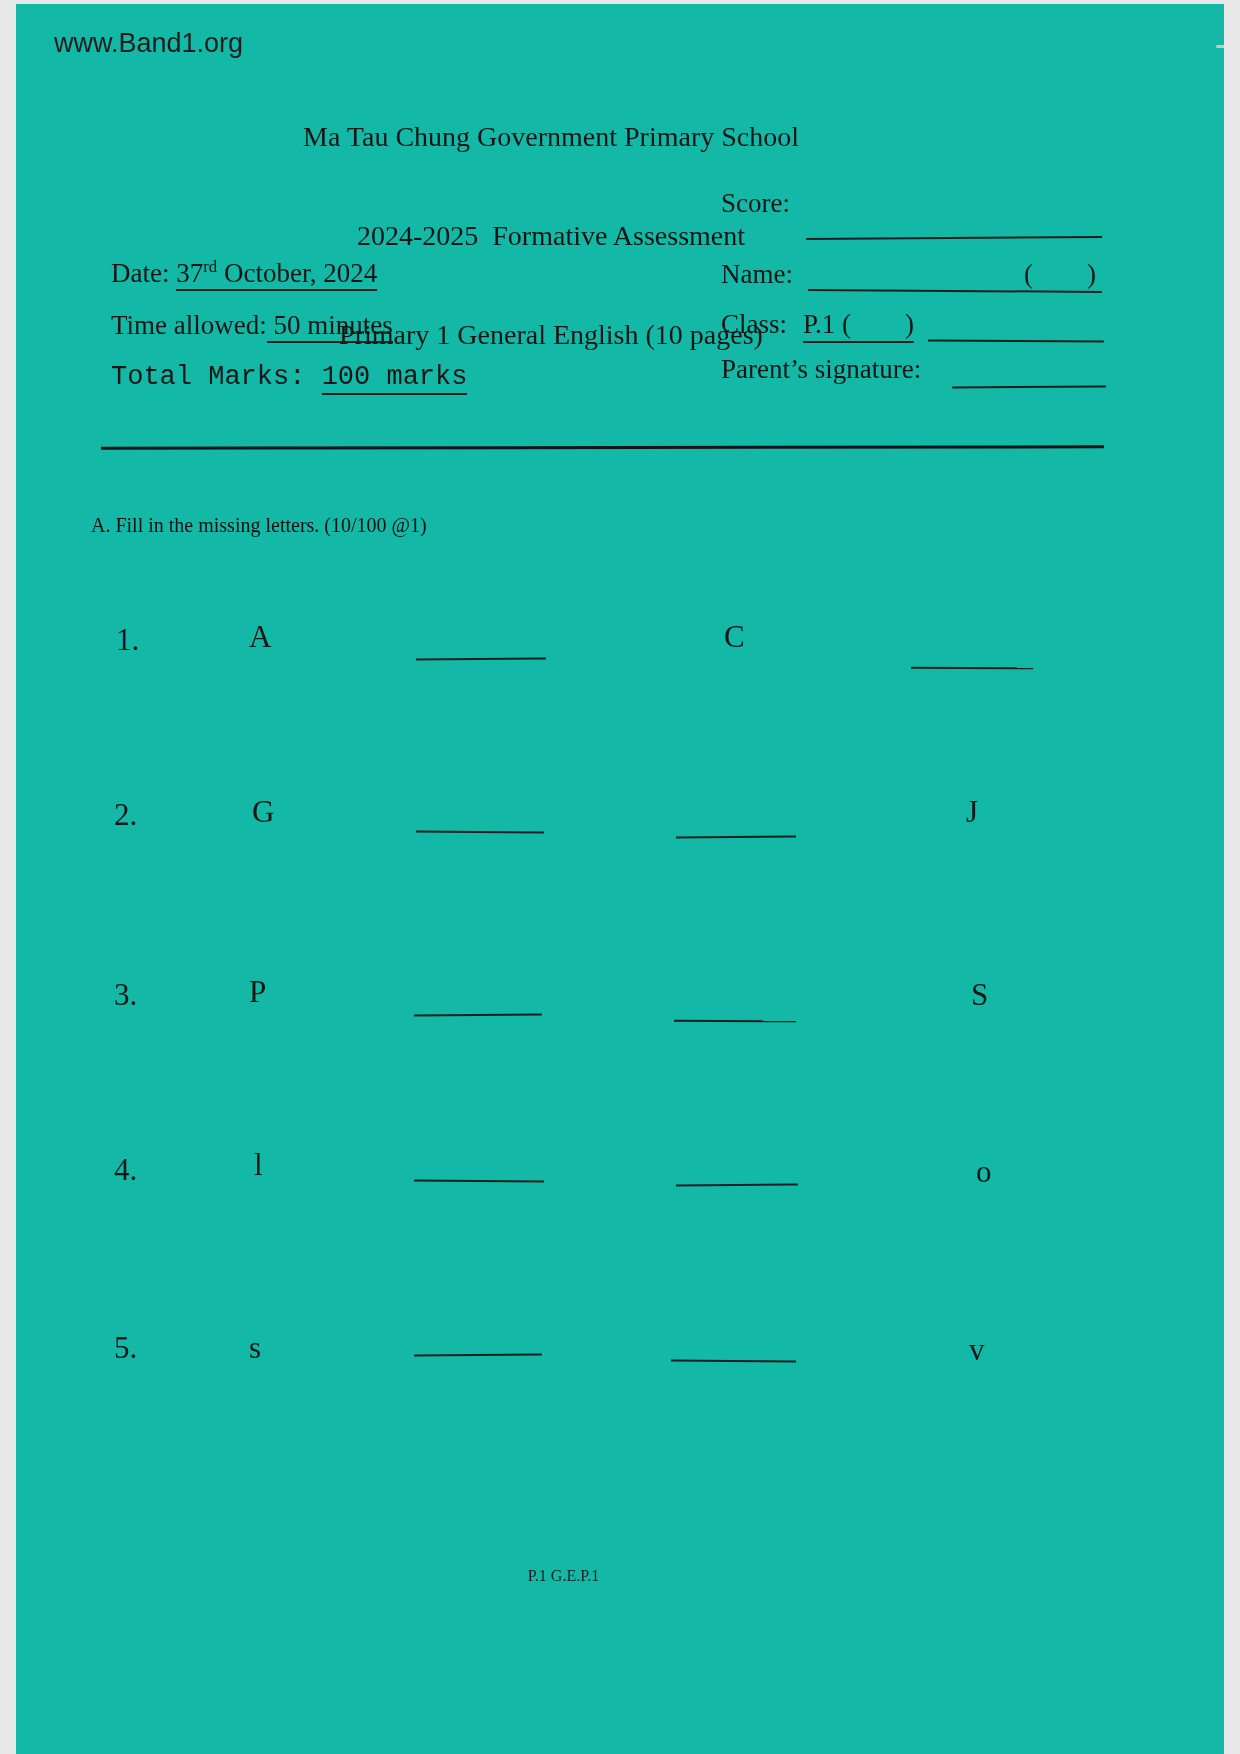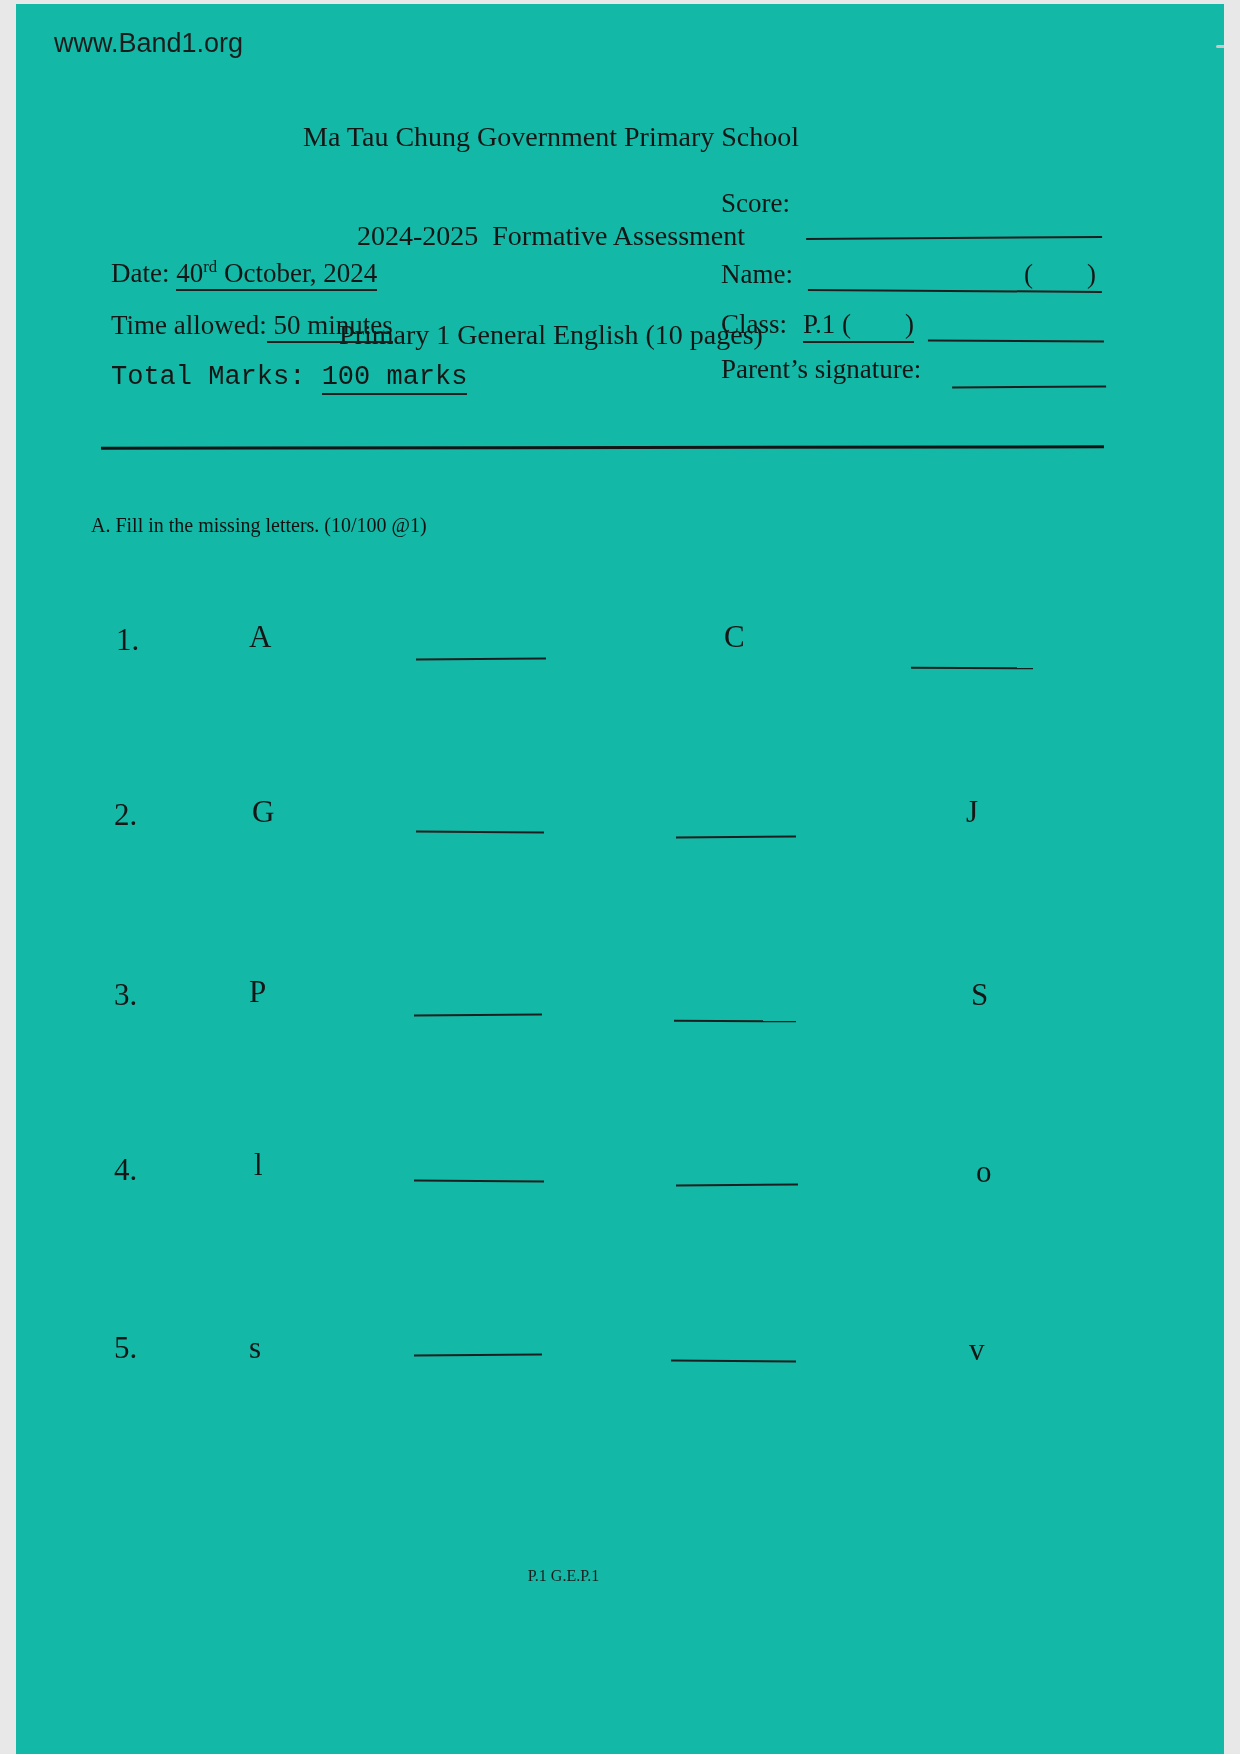--- a/index.html
+++ b/index.html
@@ -82,21 +82,21 @@
   <div class="abs line tilt-b" style="left:792px;top:258px;width:294px;height:28px;"></div>
   <div class="abs infolabel" style="left:1008px;top:255px;">(        )</div>
 
   <div class="abs infolabel" style="left:705px;top:305px;">Class:</div>
   <div class="abs infolabel u" style="left:787px;top:305px;">P.1 (        )</div>
   <div class="abs line tilt-b" style="left:912px;top:308px;width:176px;height:28px;"></div>
 
   <div class="abs infolabel" style="left:705px;top:350px;">Parent’s signature:</div>
   <div class="abs line tilt-a" style="left:936px;top:354px;width:154px;height:28px;"></div>
 
-  <div class="abs infolabel" style="left:95px;top:253px;"><span>Date: </span><span class="u"><span>40</span><sup>rd</sup><span> October, 2024</span></span></div>
+  <div class="abs infolabel" style="left:95px;top:253px;"><span>Date: </span><span class="u"><span>37</span><sup>rd</sup><span> October, 2024</span></span></div>
 
   <div class="abs infolabel" style="left:95px;top:306px;"><span>Time allowed:</span><span class="u"> 50 minutes</span></div>
 
   <div class="abs infolabel" style="left:95px;top:358px;font-family:Liberation Mono, monospace;"><span>Total Marks: </span><span class="u">100 marks</span></div>
 
   <div class="abs divider"></div>
 
   <div class="abs section-heading">A. Fill in the missing letters. (10/100 @1)</div>
 
   <div>

